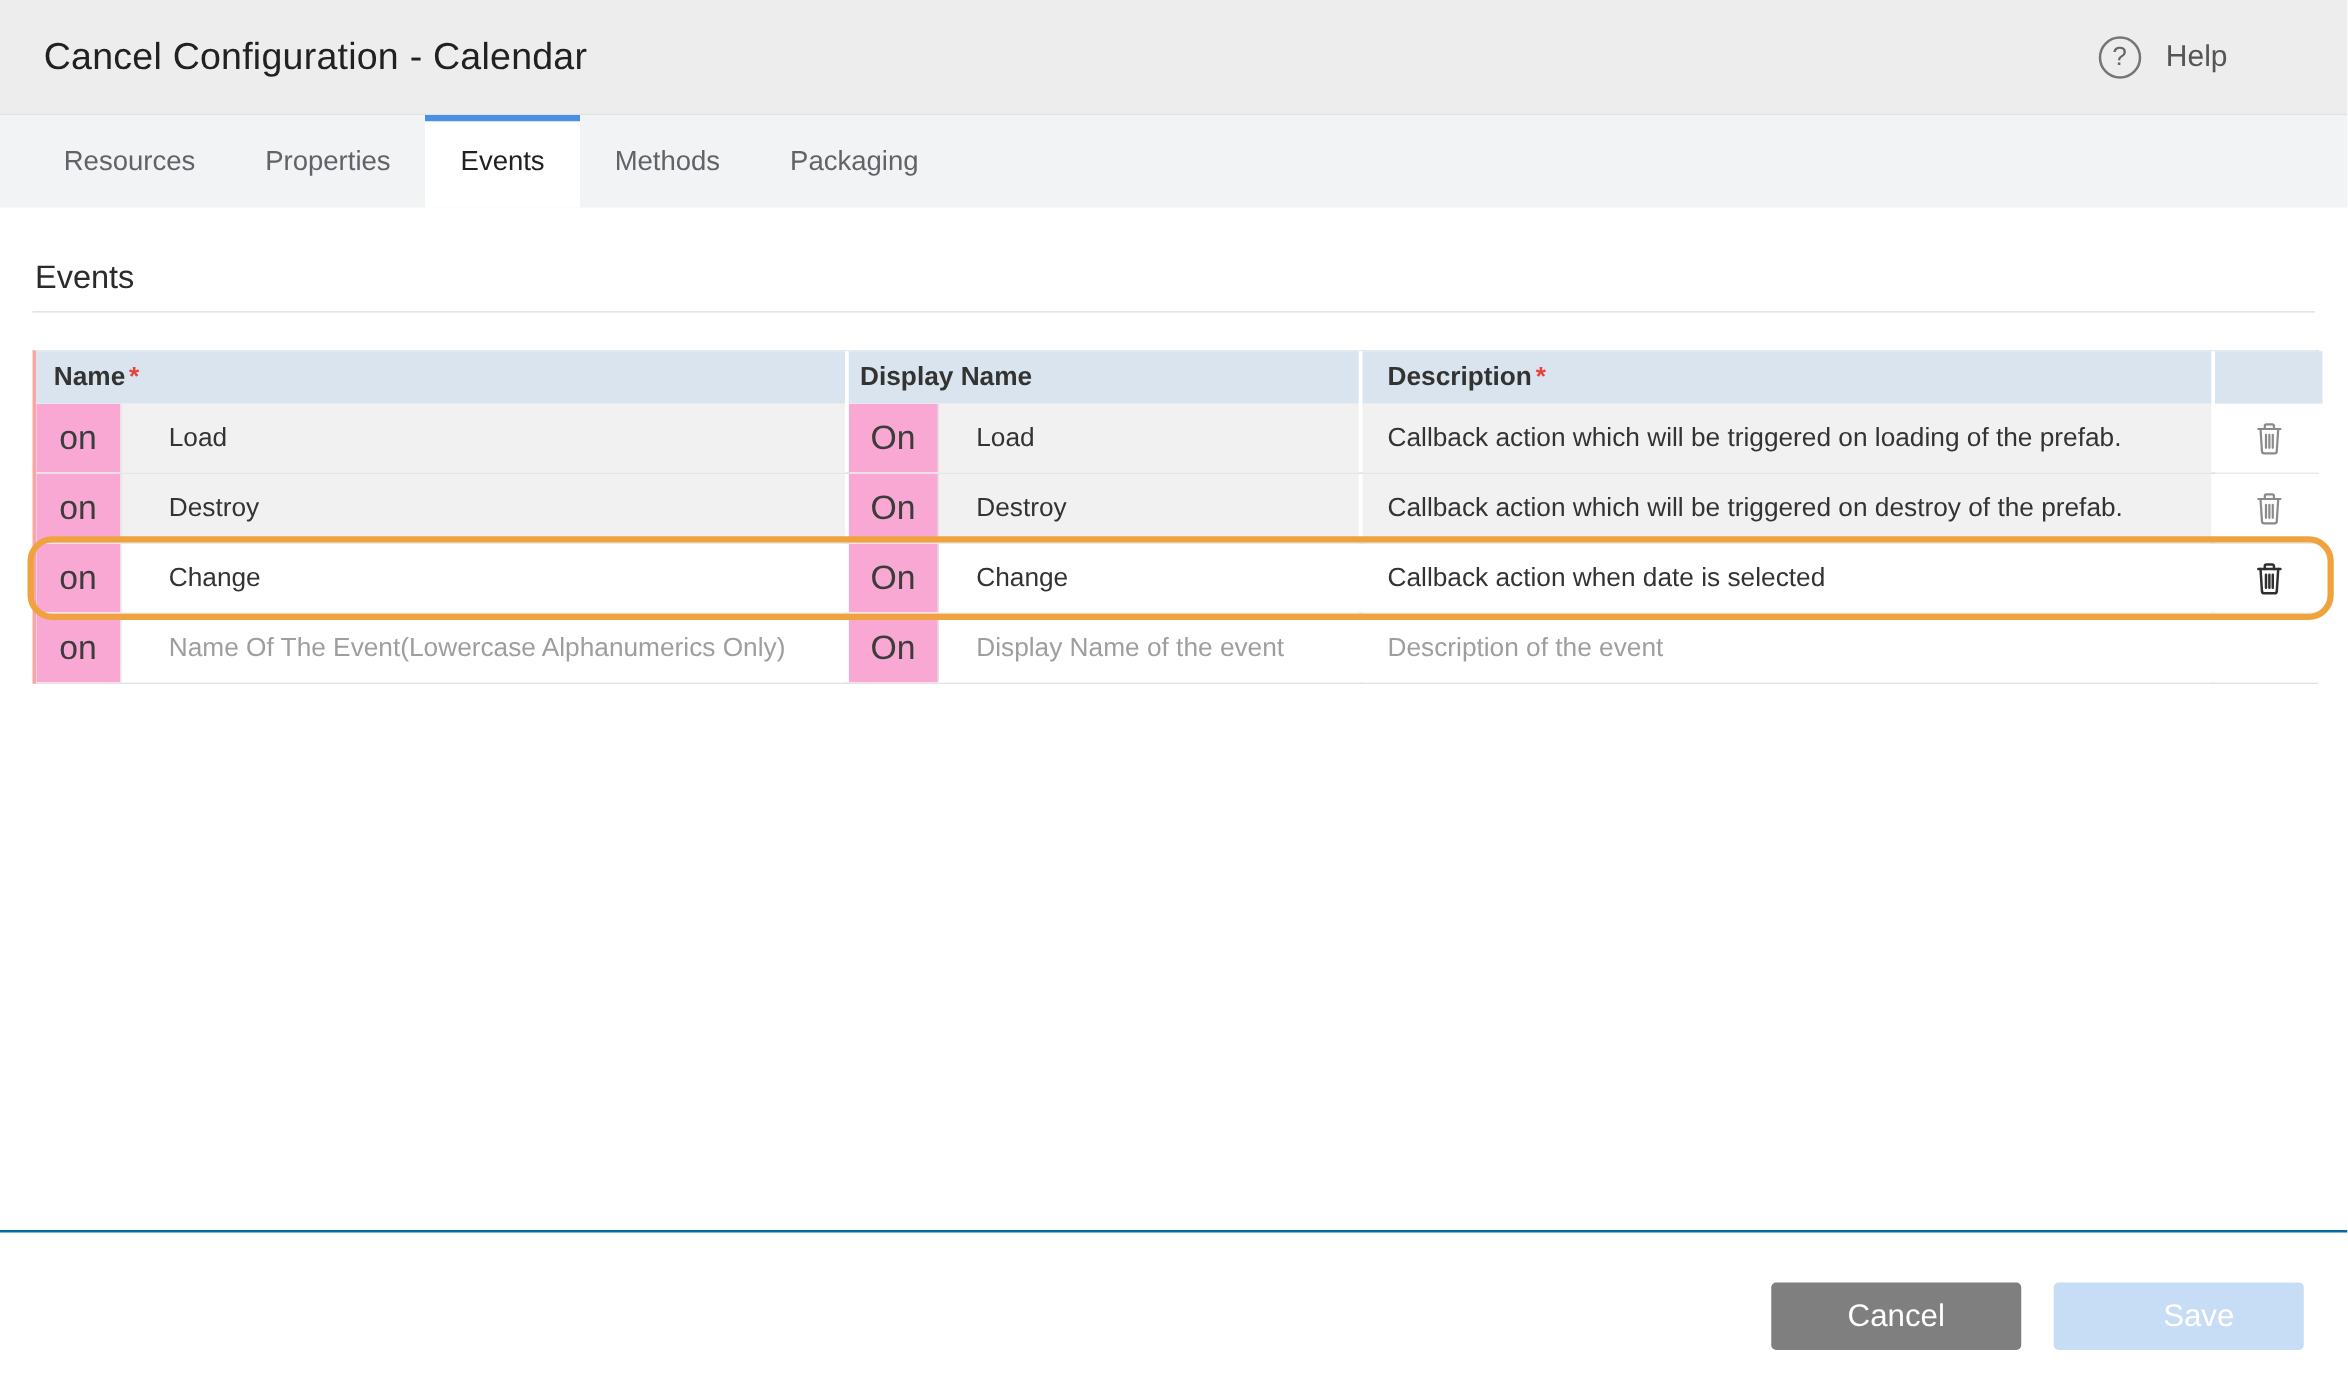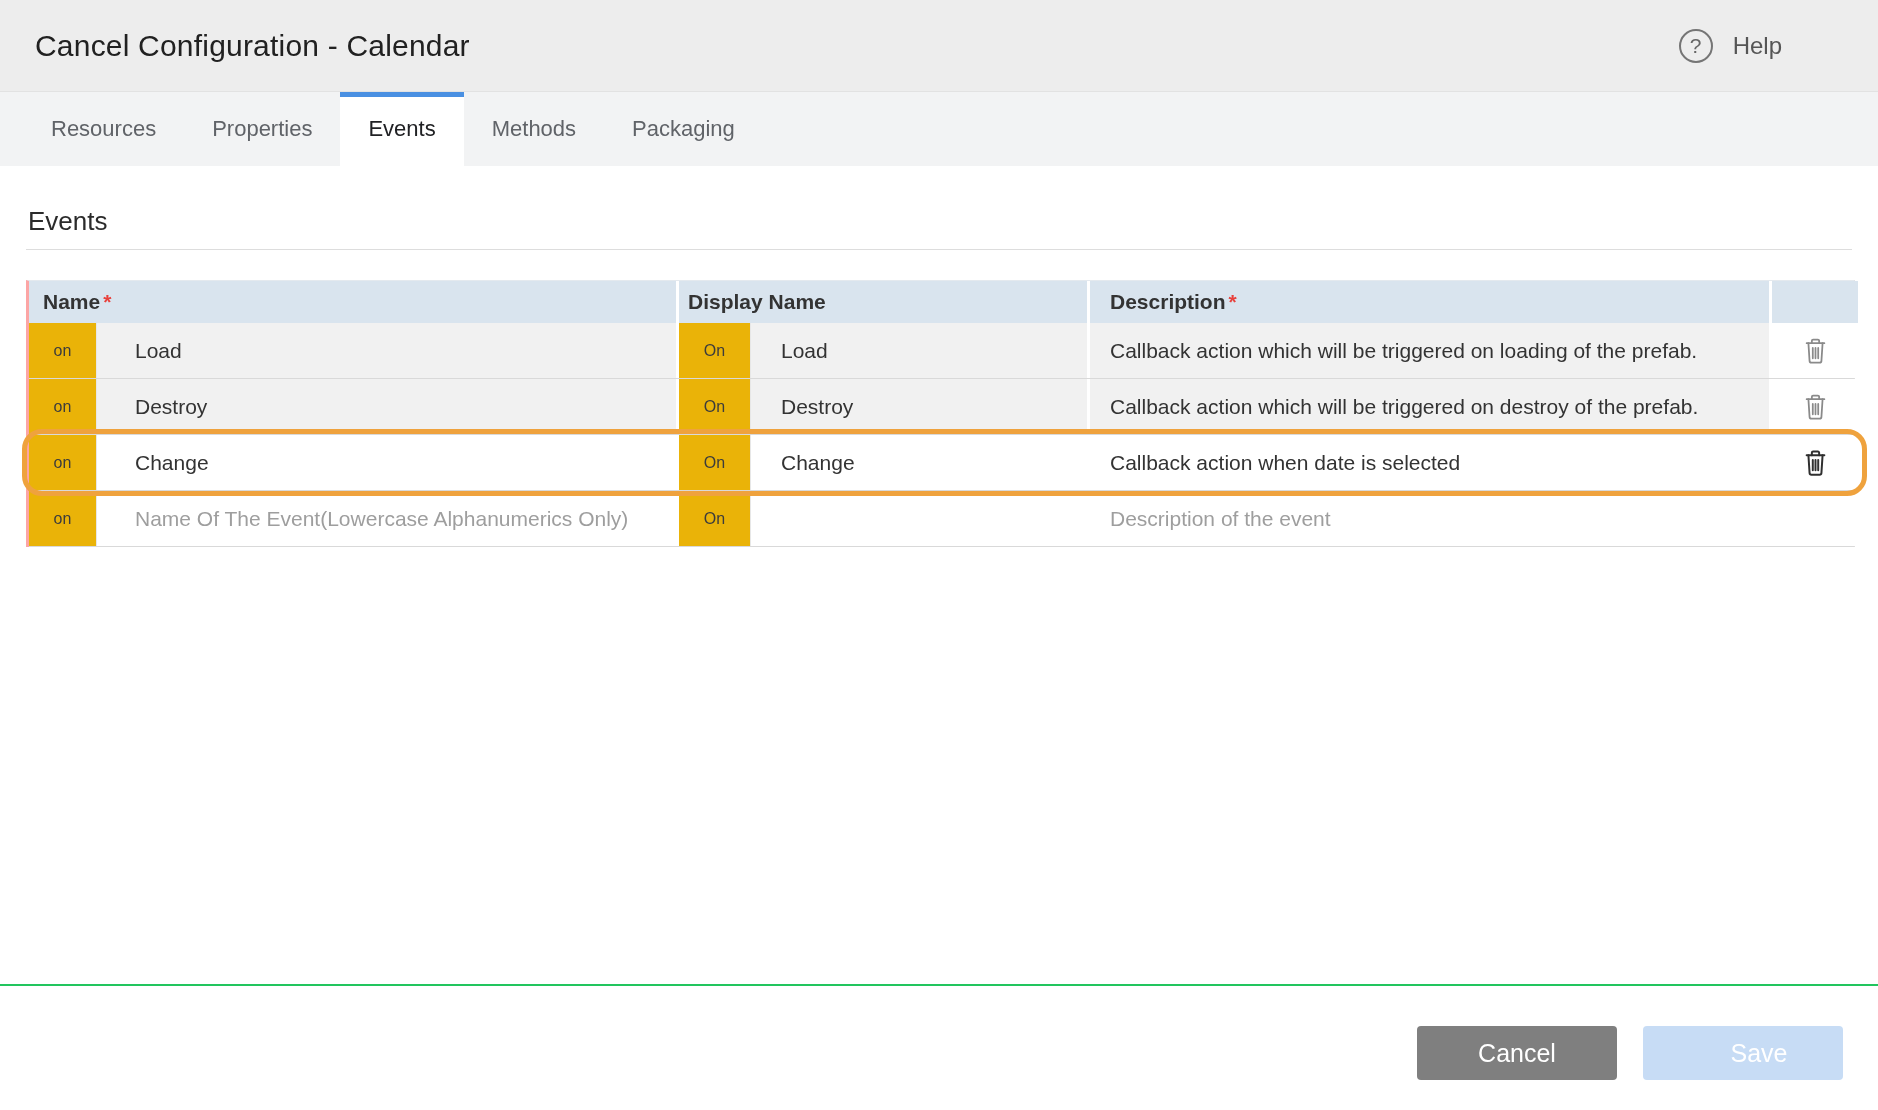--- a/index.html
+++ b/index.html
@@ -58,23 +58,23 @@
   }
   .thead .cell.c-name { padding-left:14px; }
   .thead .cell.c-display { padding-left:9px; }
   .thead .cell.c-desc { padding-left:20px; }
   .req { color:#e8413c; margin-left:3px; font-weight:700; }
 
   .trow { height:56px; border-bottom:1px solid #d9d9d9; position:relative; }
   .trow .cell { display:flex; align-items:stretch; height:100%; overflow:hidden; }
 
   .prefix {
-    background:#eab308; border-right:1px solid #e7e7e7;
-    display:flex; align-items:center; justify-content:center;
-    font-size:16px; color:#3c3c3c; flex:0 0 auto;
+    background:#f9a8d4; border-right:1px solid #e7e7e7;
+    display:flex; align-items:center; justify-content:center;
+    font-size:27px; color:#3c3c3c; flex:0 0 auto;
   }
   .prefix.p-name { width:68px; }
   .prefix.p-display { width:72px; }
   .field {
     flex:1 1 auto; display:flex; align-items:center;
     font-size:21px; color:#333; cursor:text;
   }
   .f-name { padding-left:38px; }
   .f-display { padding-left:30px; }
   .f-desc { padding-left:20px; }
@@ -97,21 +97,21 @@
     border:5px solid #efa23d; border-radius:20px;
     pointer-events:none; z-index:3;
   }
 
   
   .events-table { border-left:3px solid #fca5a5; border-right:1px solid #ddd; border-top:1px solid #e4e9ee; }
 
   
   .footer {
     position:absolute; left:0; top:984px; width:1878px;
-    border-top:2px solid #22c55e;
+    border-top:2px solid #0369a1;
     display:flex; justify-content:flex-end; align-items:flex-start;
     gap:26px; padding:40px 35px 0 0;
   }
   .btn {
     width:200px; height:54px; border:none; border-radius:4px;
     font-family:"Liberation Sans", sans-serif;
     font-size:25px; font-weight:500; color:#ffffff; cursor:pointer;
     display:flex; align-items:center; justify-content:center;
   }
   .btn-cancel { background:#7f7f7f; }
@@ -242,20 +242,21 @@
       </div>
     </div>
 
     <div class="tgrid trow row-white">
       <div class="cell c-name">
         <div class="prefix p-name">on</div>
         <div class="field f-name placeholder">Name Of The Event(Lowercase Alphanumerics Only)</div>
       </div>
       <div class="cell c-display">
         <div class="prefix p-display">On</div>
+        <div class="field f-display placeholder">Display Name of the event</div>
       </div>
       <div class="cell c-desc">
         <div class="field f-desc placeholder">Description of the event</div>
       </div>
       <div class="cell c-trash"></div>
     </div>
 
   </div>
 </div>
 

